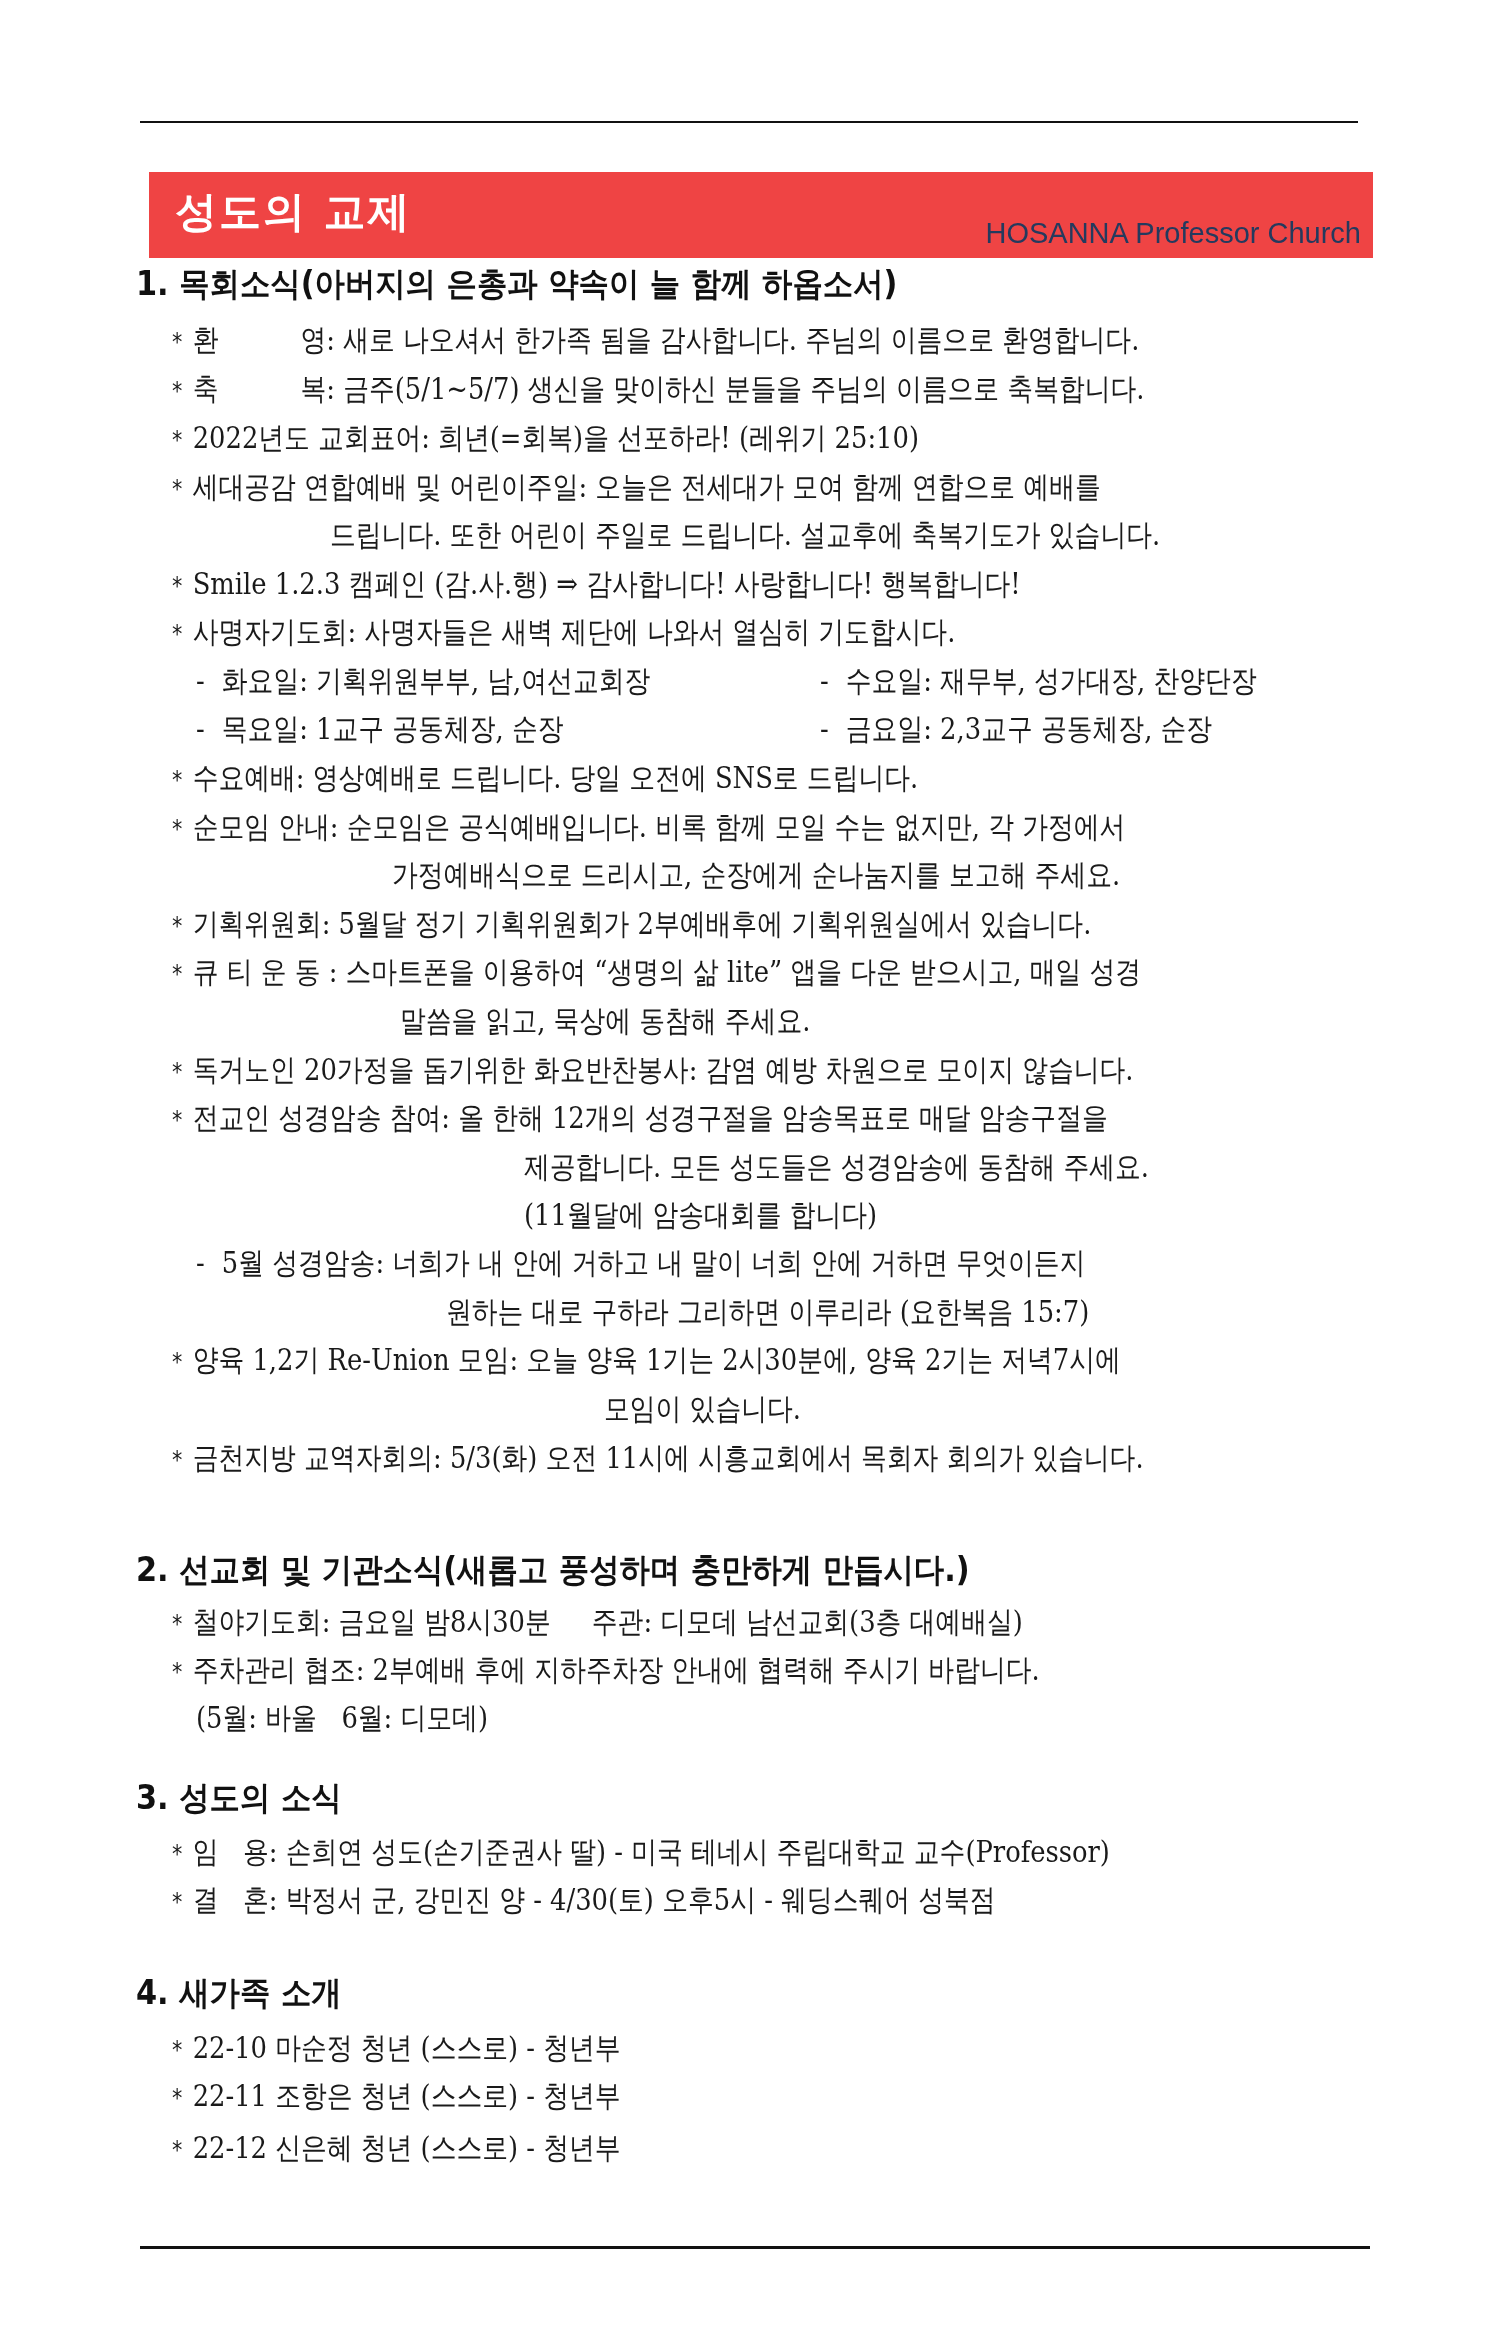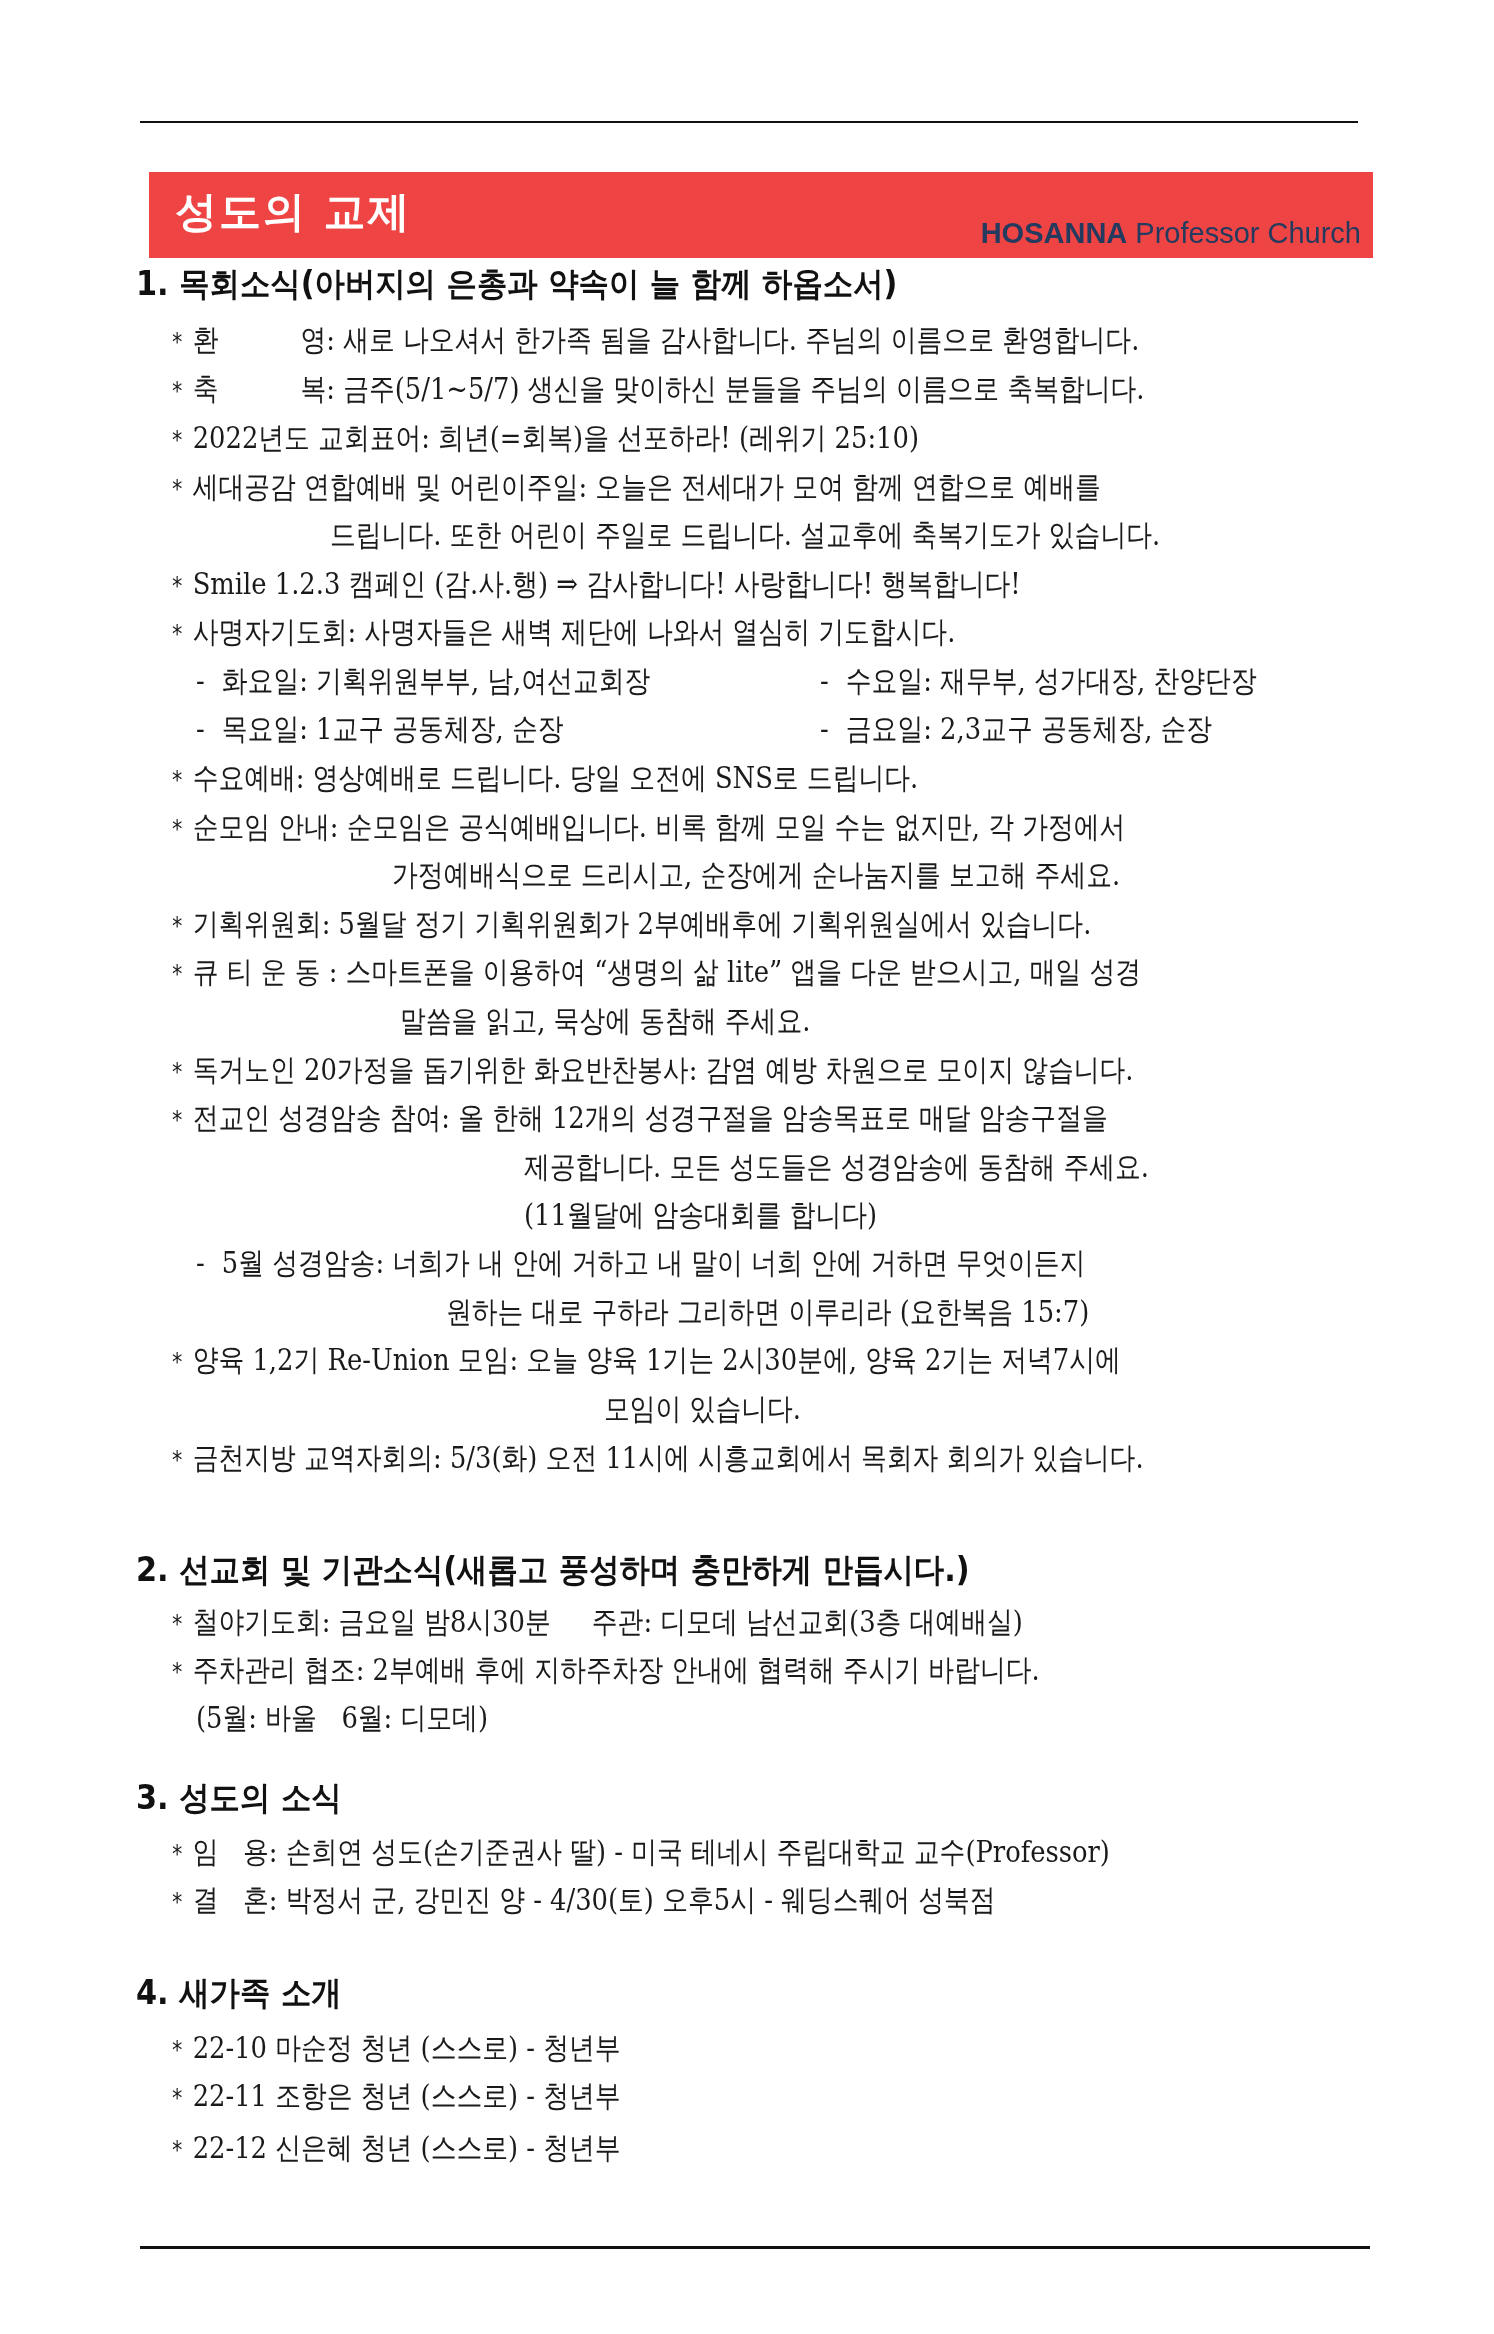--- a/index.html
+++ b/index.html
@@ -6,21 +6,21 @@
   body { width: 1494px; height: 2334px; position: relative; overflow: hidden;
          font-family: "DejaVu Serif", "Liberation Serif", serif; color: #1a1a1a; }
   .rule { position: absolute; height: 2px; background: #111; }
   .rule.top { left: 140px; width: 1218px; top: 121px; }
   .rule.bottom { left: 140px; width: 1230px; top: 2246px; height: 3px; }
   .banner { position: absolute; left: 138px; top: 172px; width: 1224px; height: 86px; background: #ef4444; margin-left: 11px; }
   .banner-title { position: absolute; left: 26px; top: 12px; font-family: "DejaVu Sans", sans-serif;
                   font-weight: bold; font-size: 42px; color: #ffffff; letter-spacing: 2px; }
   .banner-sub { position: absolute; right: 12px; bottom: 8px; font-family: "Liberation Sans", sans-serif;
                 font-size: 29px; color: #243a5e; }
-  .banner-sub b { font-weight: bold; text-align: right; }
+  .banner-sub b { font-weight: normal; text-align: right; }
   .sec-title { position: absolute; left: 136px; font-family: "DejaVu Sans", sans-serif; font-weight: bold;
                font-size: 33px; color: #111; white-space: nowrap; transform: scaleX(0.92); transform-origin: left center; }
   .line { position: absolute; white-space: nowrap; font-size: 30px; line-height: 40px;
           transform: scaleX(0.86); transform-origin: left center; color: #1a1a1a; }
   .bullet { display: inline-block; width: 24px; font-family: "DejaVu Sans", sans-serif; font-size: 24px; }
   .dash { display: inline-block; width: 30px; }
 </style>
 </head>
 <body>
 

